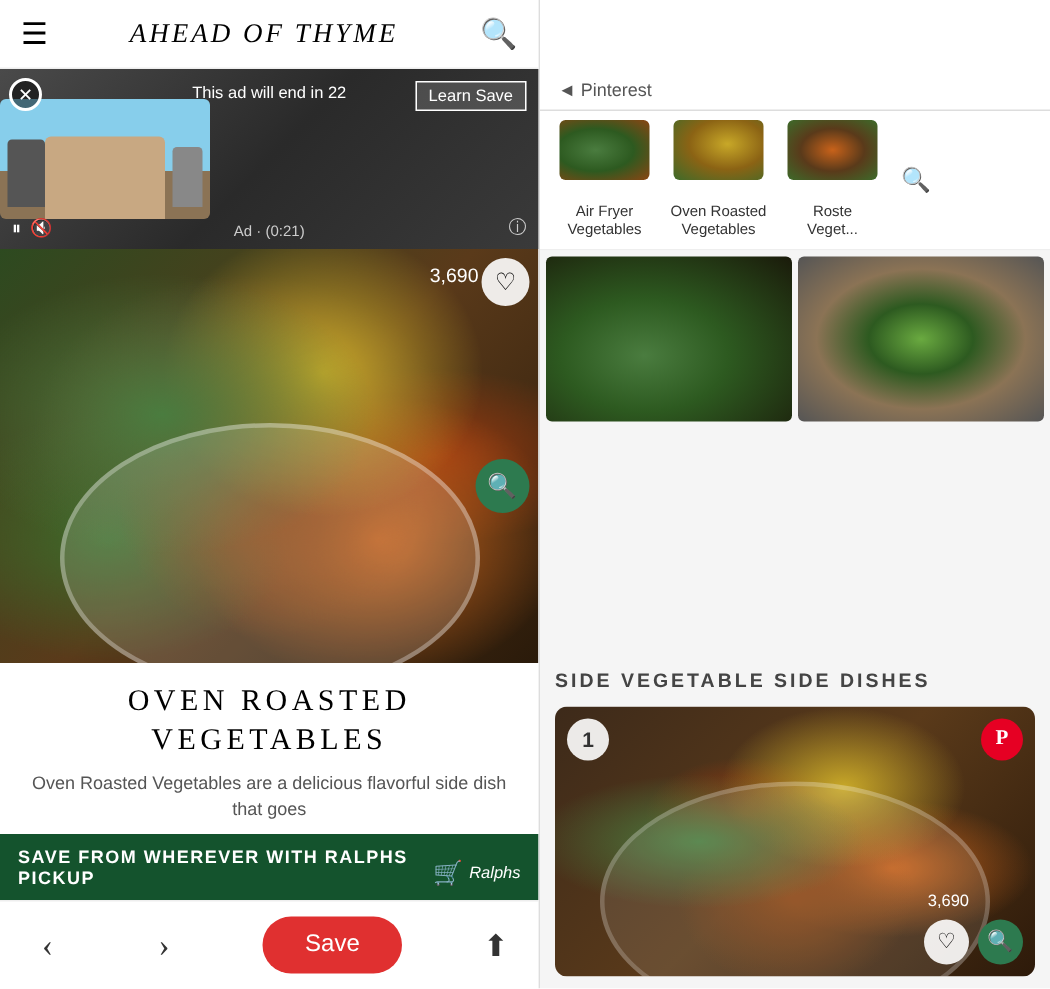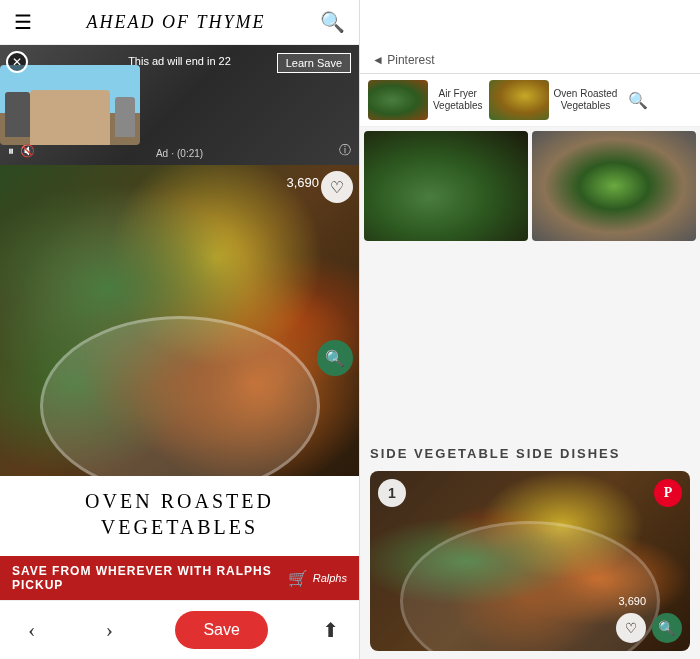--- a/index.html
+++ b/index.html
@@ -261,24 +261,24 @@
     }
     .recipe-description {
       font-size: 12px;
       color: #555;
       font-family: Arial, sans-serif;
       line-height: 1.4;
     }
 
     
     .ad-banner {
-      background: #b91c1c;
+      background: #14532d;
       padding: 8px 12px;
       display: flex;
-      align-items: center;
+      align-items: flex-end;
       justify-content: space-between;
       cursor: pointer;
     }
     .ad-banner-text {
       color: #fff;
       font-size: 12px;
       font-weight: bold;
       font-family: Arial, sans-serif;
       letter-spacing: 1px;
       text-transform: uppercase;
@@ -361,23 +361,23 @@
     .search-row {
       background: #fff;
       display: flex;
       gap: 6px;
       padding: 6px 8px;
       overflow-x: auto;
       border-bottom: 1px solid #eee;
     }
     .search-thumb-item {
       display: flex;
-      flex-direction: row;
-      align-items: center;
-      gap: 5px;
+      flex-direction: column;
+      align-items: center;
+      gap: 16px;
       min-width: 70px;
       cursor: pointer;
     }
     .search-thumb {
       width: 60px;
       height: 40px;
       border-radius: 4px;
       overflow: hidden;
     }
     .search-thumb-label {
@@ -574,20 +574,21 @@
     <div class="magnify-btn-left">
       <span>🔍</span>
     </div>
   </div>
 
   <div class="recipe-info">
     <div class="recipe-title">
       <span>OVEN ROASTED</span><br>
       <span>VEGETABLES</span>
     </div>
+    <div class="recipe-description">Oven Roasted Vegetables are a delicious flavorful side dish that goes</div>
   </div>
 
   <div class="ad-banner">
     <div class="ad-banner-text">
       <div>SAVE FROM WHEREVER
 WITH RALPHS PICKUP</div>
     </div>
     <div class="ralphs-logo">
       <span class="ralphs-cart">🛒</span>
       <span class="ralphs-text">Ralphs</span>
@@ -610,20 +611,24 @@
   </div>
 
   <div class="search-row">
     <div class="search-thumb-item">
       <div class="search-thumb thumb-veggie1"></div>
       <span class="search-thumb-label">Air Fryer<br>Vegetables</span>
     </div>
     <div class="search-thumb-item">
       <div class="search-thumb thumb-veggie2"></div>
       <span class="search-thumb-label">Oven Roasted<br>Vegetables</span>
+    </div>
+    <div class="search-thumb-item">
+      <div class="search-thumb thumb-veggie3"></div>
+      <span class="search-thumb-label">Roste<br>Veget...</span>
     </div>
     <div class="search-icon-inline">🔍</div>
   </div>
 
   <div class="food-grid">
     <div class="grid-food-item grid-food-1"></div>
     <div class="grid-food-item grid-food-2"></div>
   </div>
 
   <div style="flex:1; background:#f5f5f5;"></div>

